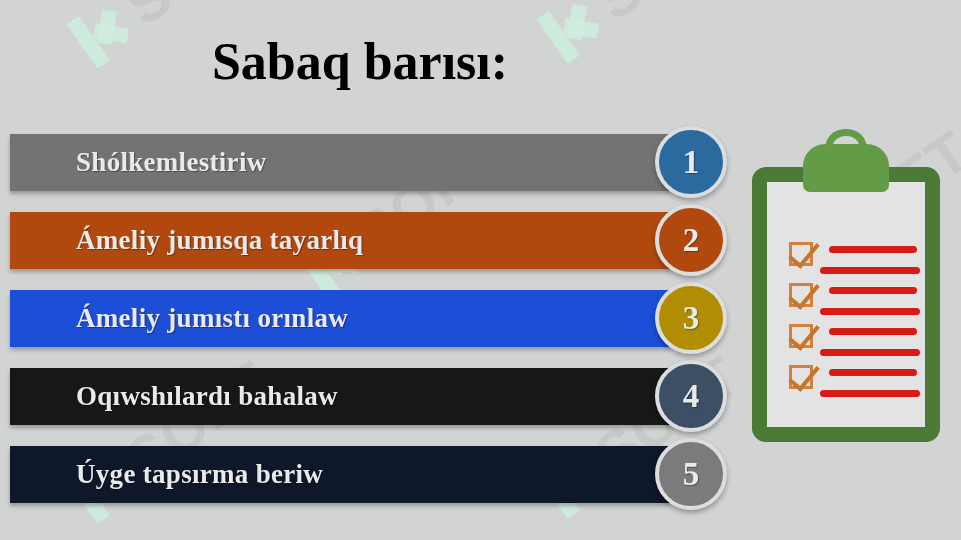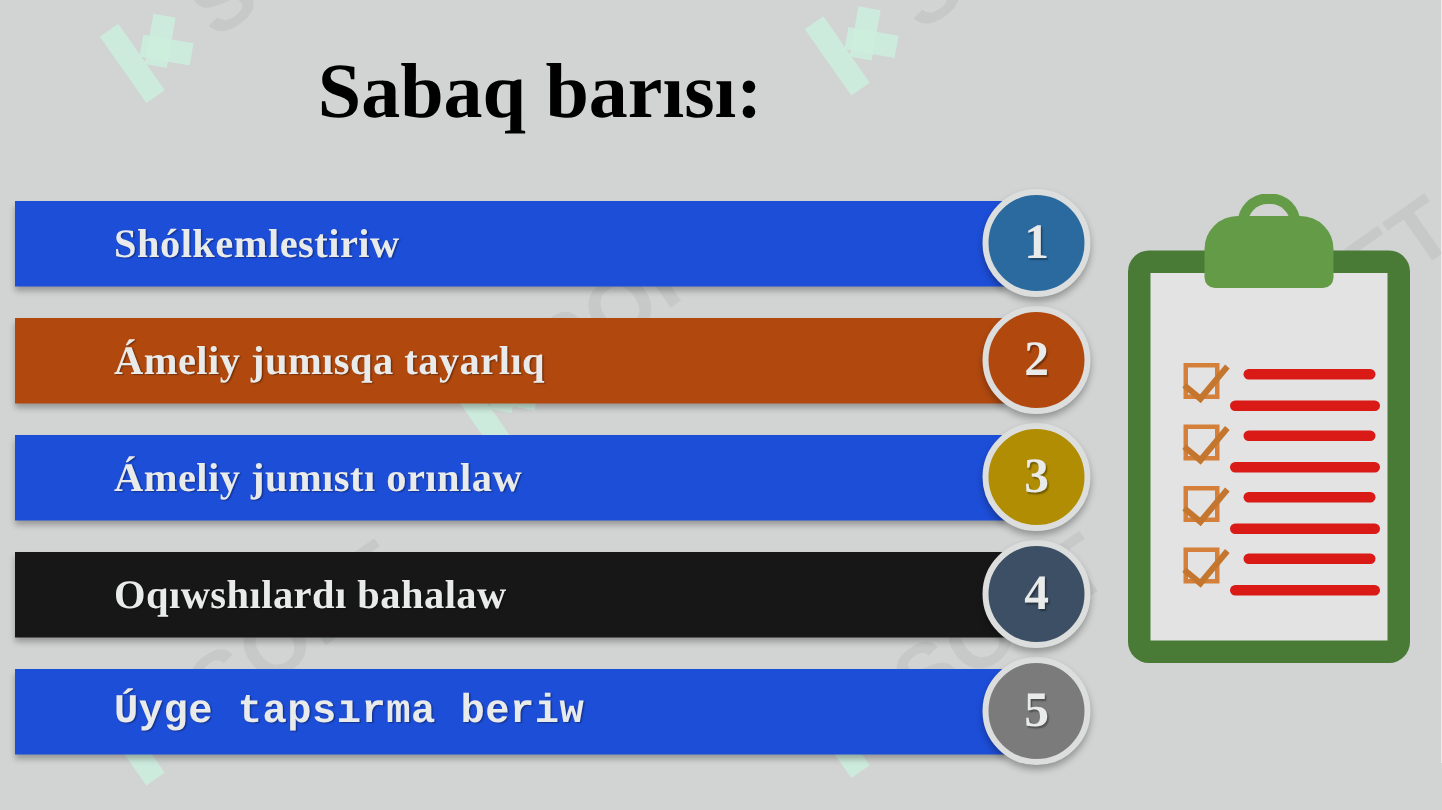--- a/index.html
+++ b/index.html
@@ -274,21 +274,21 @@
         </span>
       <span class="wm-text">SOFT</span>
     </div>
   </div>
 
   <div class="title">Sabaq barısı:</div>
 
   <div class="bars">
 
     <div class="row row-1">
-      <div class="bar" style="background:#1d4ed8;">
+      <div class="bar" style="background:#737373;">
         <span class="bar-label">Shólkemlestiriw</span>
       </div>
       <div class="badge" style="background:#2a6a9e;">1</div>
     </div>
 
     <div class="row row-2">
       <div class="bar" style="background:#b1490f;">
         <span class="bar-label">Ámeliy jumısqa tayarlıq</span>
       </div>
       <div class="badge" style="background:#b1490f;">2</div>
@@ -302,21 +302,21 @@
     </div>
 
     <div class="row row-4">
       <div class="bar" style="background:#171717;">
         <span class="bar-label">Oqıwshılardı bahalaw</span>
       </div>
       <div class="badge" style="background:#3c4f64;">4</div>
     </div>
 
     <div class="row row-5">
-      <div class="bar" style="background:#1d4ed8;font-family:Liberation Mono, monospace;">
+      <div class="bar" style="background:#0f172a;">
         <span class="bar-label">Úyge tapsırma beriw</span>
       </div>
       <div class="badge" style="background:#7b7b7b;">5</div>
     </div>
 
   </div>
 
   <div class="clipboard">
     <div class="cb-board">
       <div class="cb-paper">

